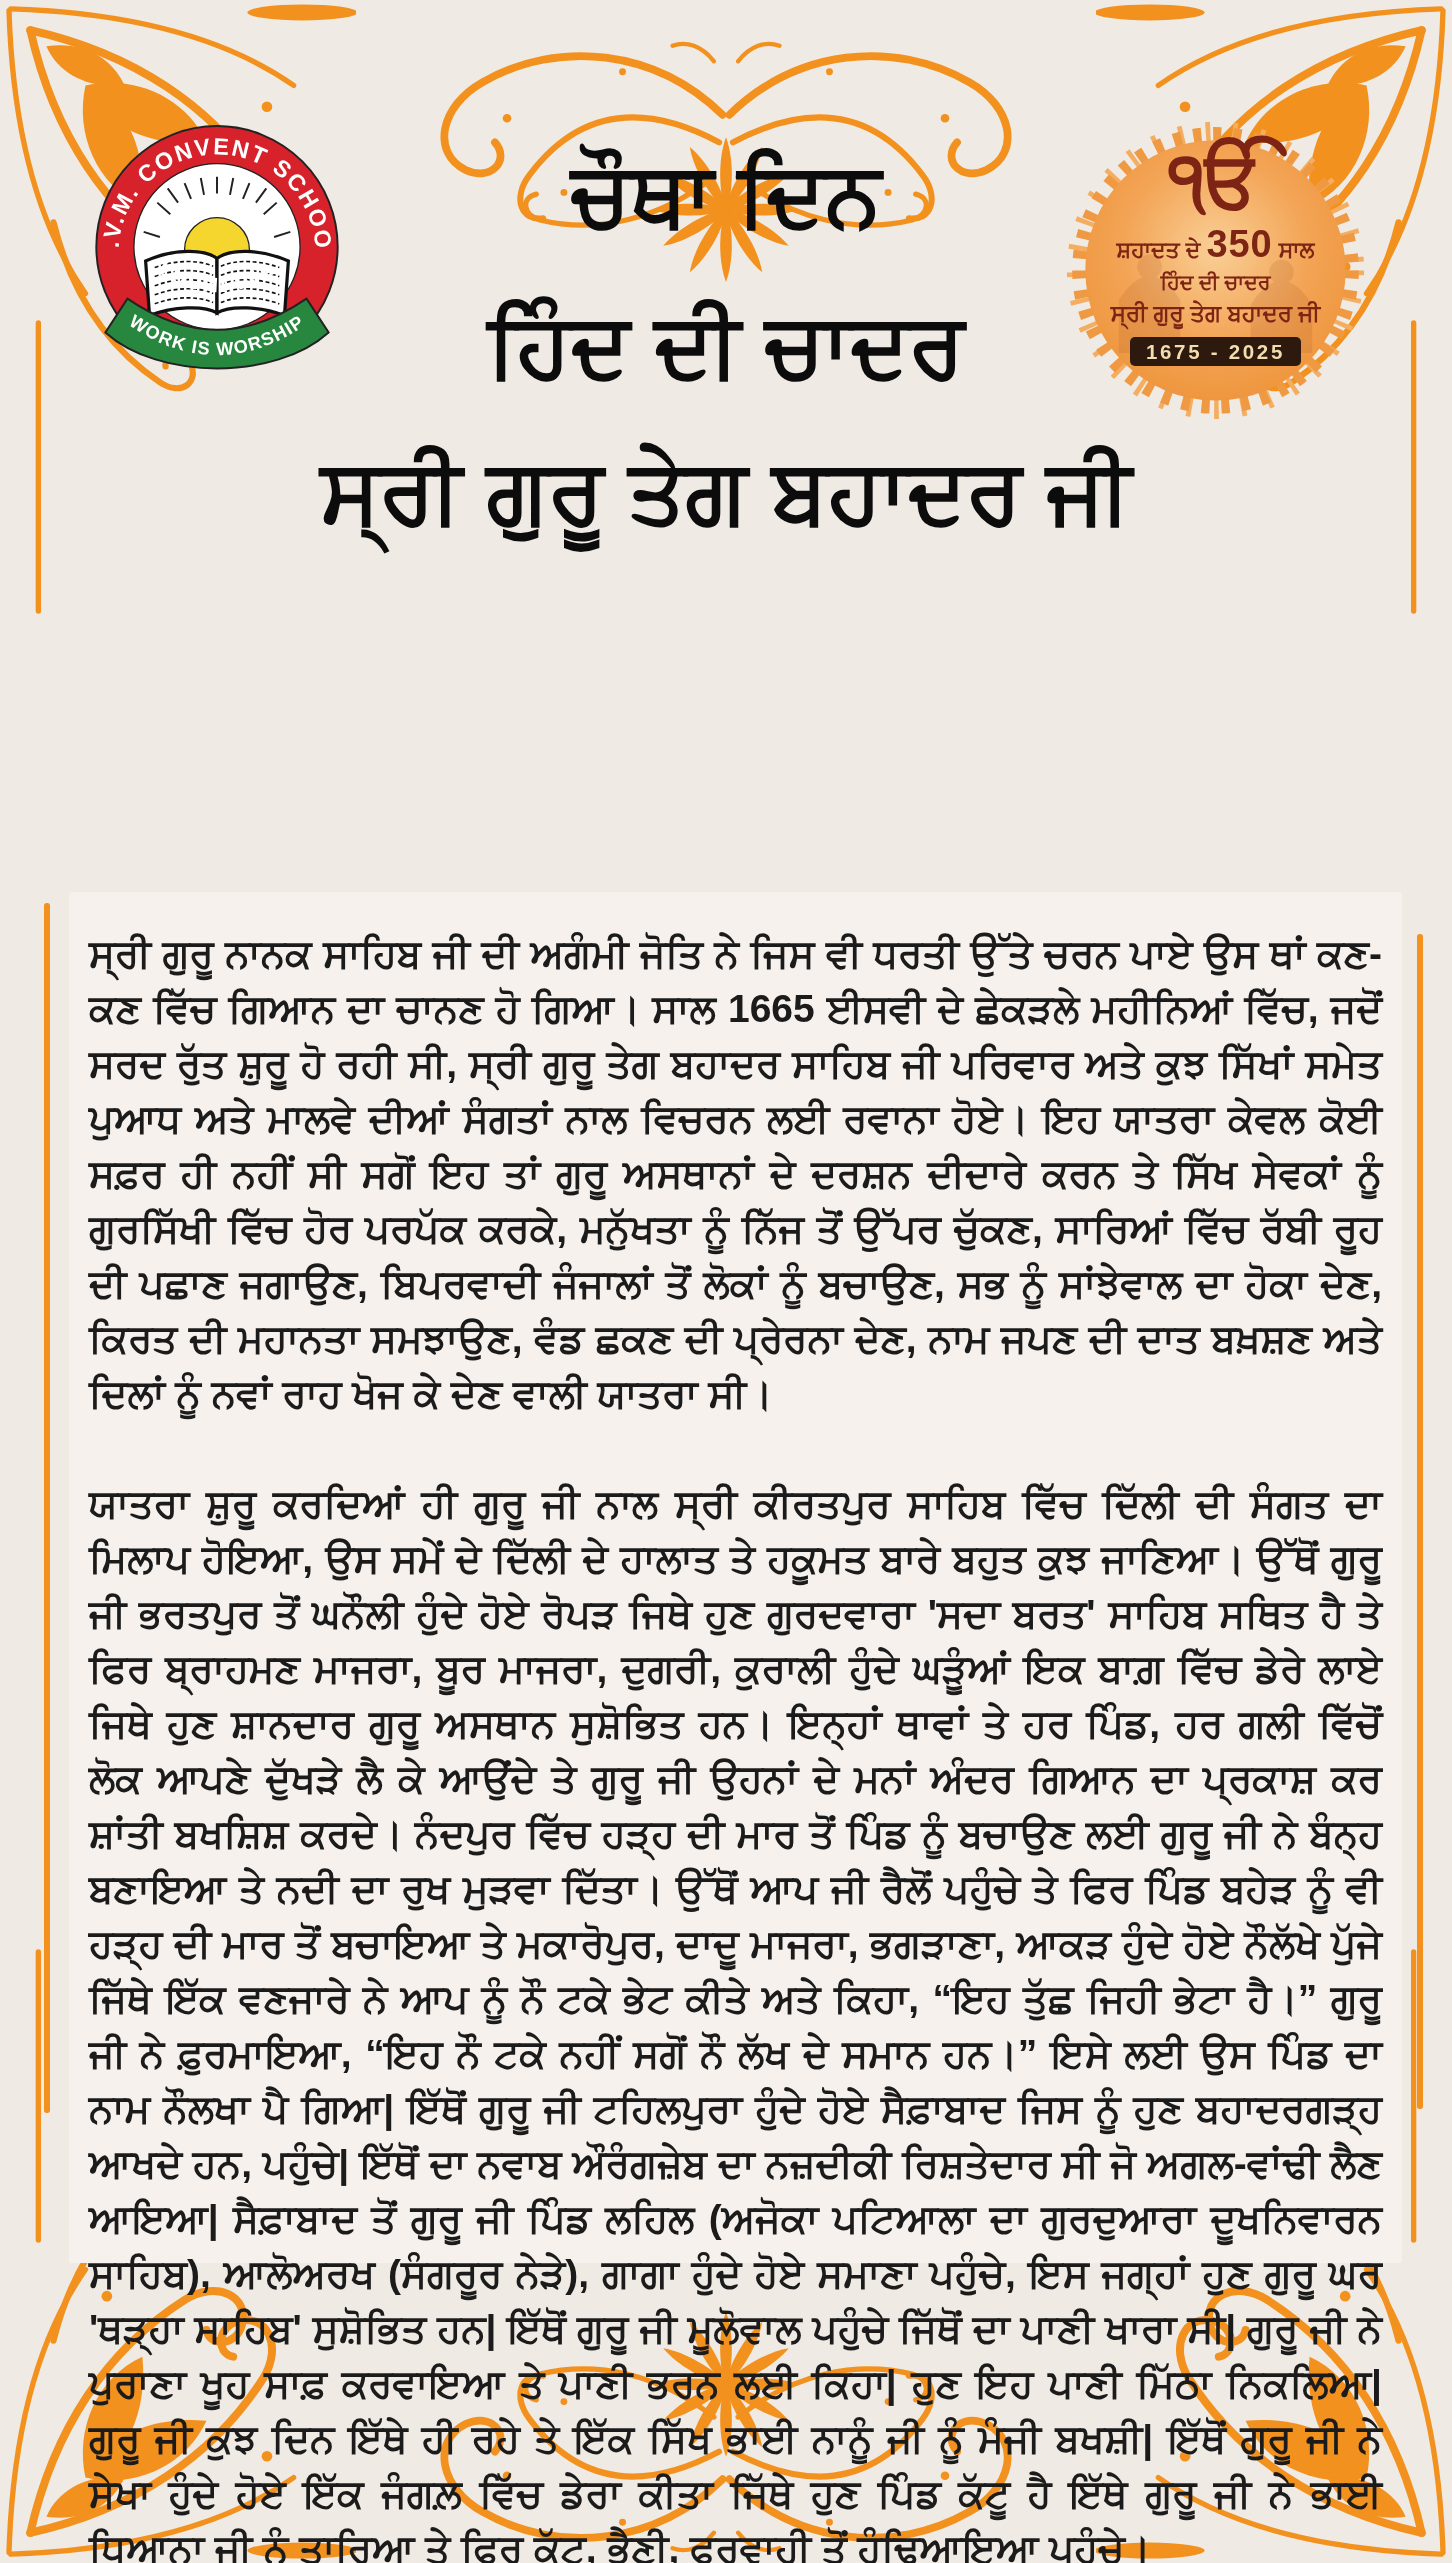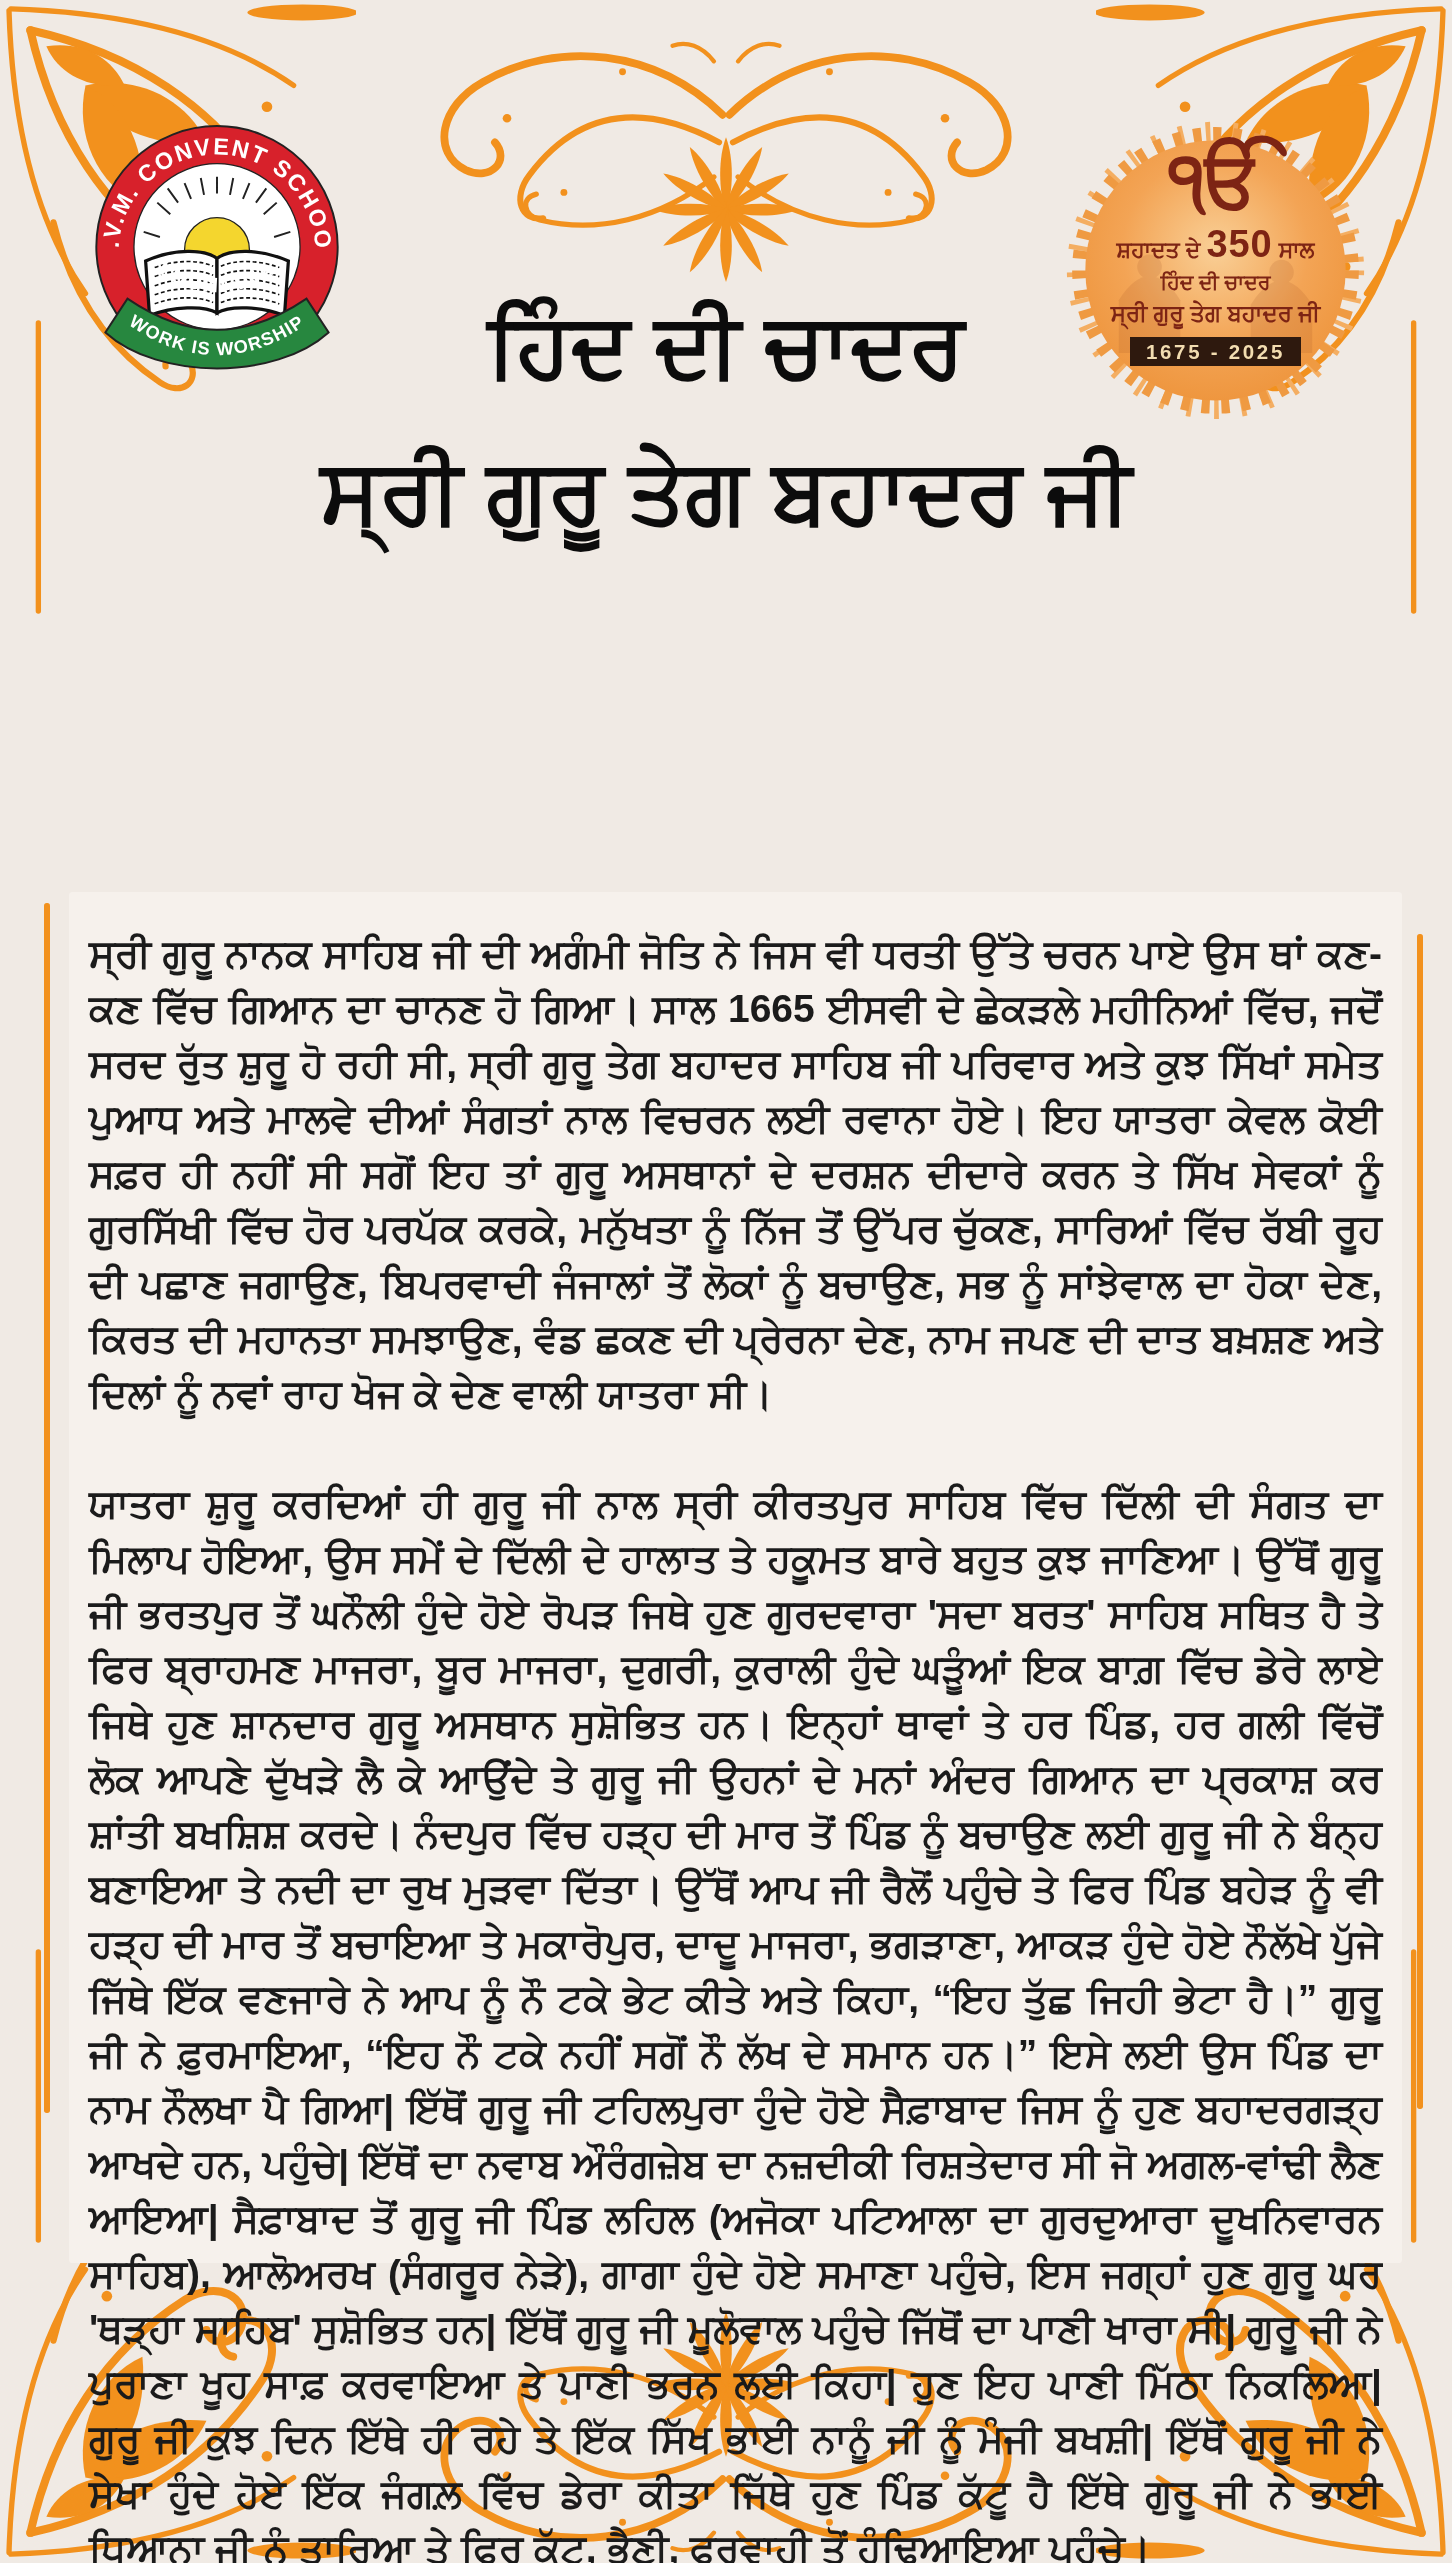--- a/index.html
+++ b/index.html
@@ -20,21 +20,21 @@
   .logo-wrap{position:absolute;left:87px;top:117px;width:260px;height:279px;}
   .logo-wrap svg{width:100%;height:100%;}
   .badge-wrap{position:absolute;left:1066px;top:114px;width:299px;height:311px;}
   .badge-wrap svg.burst{position:absolute;inset:0;width:100%;height:100%;}
   .badge-overlay{position:absolute;inset:0;display:flex;flex-direction:column;align-items:center;padding-top:27px;color:#7d2414;text-align:center;}
   .badge-symbol{font-size:77px;line-height:1.0;font-weight:700;}
   .badge-l1{margin-top:5.3px;font-size:22px;font-weight:700;}
   .badge-l1 .num{font-size:38px;font-weight:800;letter-spacing:0.9px;}
   .badge-l2{margin-top:3.6px;font-size:20.5px;font-weight:700;}
   .badge-l3{margin-top:6.2px;font-size:23px;font-weight:800;}
-  .badge-years{margin-top:9.8px;background:#2e190e;color:#f2dcb0;font-size:20.5px;font-weight:700;letter-spacing:2.7px;padding:2.7px 16px;border-radius:0;}
+  .badge-years{margin-top:9.8px;background:#2e190e;color:#f2dcb0;font-size:20.5px;font-weight:700;letter-spacing:2.7px;padding:2.7px 16px;border-radius:5px;}
 
   .title{position:absolute;left:0;width:100%;text-align:center;color:#0c0c0c;font-weight:800;line-height:1.2;}
   .title-day{top:141px;font-size:89px;}
   .title-epithet{top:292px;font-size:89px;}
   .title-guru{top:438px;font-size:89px;}
 
   .subtitle{position:absolute;left:0;top:607px;width:100%;text-align:center;color:#ee8b1a;font-weight:800;font-size:93px;line-height:151px;}
 
   
   .body-bg{position:absolute;left:69px;top:892px;width:1333px;height:1371px;background:#f6f1ec;border-radius:3.6px;}
@@ -193,20 +193,21 @@
     </svg>
     <div class="badge-overlay">
       <div class="badge-symbol">ੴ</div>
       <div class="badge-l1"><span>ਸ਼ਹਾਦਤ ਦੇ </span><span class="num">350</span><span> ਸਾਲ</span></div>
       <div class="badge-l2">ਹਿੰਦ ਦੀ ਚਾਦਰ</div>
       <div class="badge-l3">ਸ੍ਰੀ ਗੁਰੂ ਤੇਗ ਬਹਾਦਰ ਜੀ</div>
       <div class="badge-years">1675 - 2025</div>
     </div>
   </div>
 
+  <div class="title title-day">ਚੌਥਾ ਦਿਨ</div>
   <div class="title title-epithet">ਹਿੰਦ ਦੀ ਚਾਦਰ</div>
   <div class="title title-guru">ਸ੍ਰੀ ਗੁਰੂ ਤੇਗ ਬਹਾਦਰ ਜੀ</div>
 
 
   <div class="body-bg"></div>
   <div class="rule left"></div>
   <div class="rule right"></div>
   <div class="article">
     <p>ਸ੍ਰੀ ਗੁਰੂ ਨਾਨਕ ਸਾਹਿਬ ਜੀ ਦੀ ਅਗੰਮੀ ਜੋਤਿ ਨੇ ਜਿਸ ਵੀ ਧਰਤੀ ਉੱਤੇ ਚਰਨ ਪਾਏ ਉਸ ਥਾਂ ਕਣ-ਕਣ ਵਿੱਚ ਗਿਆਨ ਦਾ ਚਾਨਣ ਹੋ ਗਿਆ। ਸਾਲ 1665 ਈਸਵੀ ਦੇ ਛੇਕੜਲੇ ਮਹੀਨਿਆਂ ਵਿੱਚ, ਜਦੋਂ ਸਰਦ ਰੁੱਤ ਸ਼ੁਰੂ ਹੋ ਰਹੀ ਸੀ, ਸ੍ਰੀ ਗੁਰੂ ਤੇਗ ਬਹਾਦਰ ਸਾਹਿਬ ਜੀ ਪਰਿਵਾਰ ਅਤੇ ਕੁਝ ਸਿੱਖਾਂ ਸਮੇਤ ਪੁਆਧ ਅਤੇ ਮਾਲਵੇ ਦੀਆਂ ਸੰਗਤਾਂ ਨਾਲ ਵਿਚਰਨ ਲਈ ਰਵਾਨਾ ਹੋਏ। ਇਹ ਯਾਤਰਾ ਕੇਵਲ ਕੋਈ ਸਫ਼ਰ ਹੀ ਨਹੀਂ ਸੀ ਸਗੋਂ ਇਹ ਤਾਂ ਗੁਰੂ ਅਸਥਾਨਾਂ ਦੇ ਦਰਸ਼ਨ ਦੀਦਾਰੇ ਕਰਨ ਤੇ ਸਿੱਖ ਸੇਵਕਾਂ ਨੂੰ ਗੁਰਸਿੱਖੀ ਵਿੱਚ ਹੋਰ ਪਰਪੱਕ ਕਰਕੇ, ਮਨੁੱਖਤਾ ਨੂੰ ਨਿੱਜ ਤੋਂ ਉੱਪਰ ਚੁੱਕਣ, ਸਾਰਿਆਂ ਵਿੱਚ ਰੱਬੀ ਰੂਹ ਦੀ ਪਛਾਣ ਜਗਾਉਣ, ਬਿਪਰਵਾਦੀ ਜੰਜਾਲਾਂ ਤੋਂ ਲੋਕਾਂ ਨੂੰ ਬਚਾਉਣ, ਸਭ ਨੂੰ ਸਾਂਝੇਵਾਲ ਦਾ ਹੋਕਾ ਦੇਣ, ਕਿਰਤ ਦੀ ਮਹਾਨਤਾ ਸਮਝਾਉਣ, ਵੰਡ ਛਕਣ ਦੀ ਪ੍ਰੇਰਨਾ ਦੇਣ, ਨਾਮ ਜਪਣ ਦੀ ਦਾਤ ਬਖ਼ਸ਼ਣ ਅਤੇ ਦਿਲਾਂ ਨੂੰ ਨਵਾਂ ਰਾਹ ਖੋਜ ਕੇ ਦੇਣ ਵਾਲੀ ਯਾਤਰਾ ਸੀ।</p>
     <p>ਯਾਤਰਾ ਸ਼ੁਰੂ ਕਰਦਿਆਂ ਹੀ ਗੁਰੂ ਜੀ ਨਾਲ ਸ੍ਰੀ ਕੀਰਤਪੁਰ ਸਾਹਿਬ ਵਿੱਚ ਦਿੱਲੀ ਦੀ ਸੰਗਤ ਦਾ ਮਿਲਾਪ ਹੋਇਆ, ਉਸ ਸਮੇਂ ਦੇ ਦਿੱਲੀ ਦੇ ਹਾਲਾਤ ਤੇ ਹਕੂਮਤ ਬਾਰੇ ਬਹੁਤ ਕੁਝ ਜਾਣਿਆ। ਉੱਥੋਂ ਗੁਰੂ ਜੀ ਭਰਤਪੁਰ ਤੋਂ ਘਨੌਲੀ ਹੁੰਦੇ ਹੋਏ ਰੋਪੜ ਜਿਥੇ ਹੁਣ ਗੁਰਦਵਾਰਾ 'ਸਦਾ ਬਰਤ' ਸਾਹਿਬ ਸਥਿਤ ਹੈ ਤੇ ਫਿਰ ਬ੍ਰਾਹਮਣ ਮਾਜਰਾ, ਬੂਰ ਮਾਜਰਾ, ਦੁਗਰੀ, ਕੁਰਾਲੀ ਹੁੰਦੇ ਘੜੂੰਆਂ ਇਕ ਬਾਗ਼ ਵਿੱਚ ਡੇਰੇ ਲਾਏ ਜਿਥੇ ਹੁਣ ਸ਼ਾਨਦਾਰ ਗੁਰੂ ਅਸਥਾਨ ਸੁਸ਼ੋਭਿਤ ਹਨ। ਇਨ੍ਹਾਂ ਥਾਵਾਂ ਤੇ ਹਰ ਪਿੰਡ, ਹਰ ਗਲੀ ਵਿੱਚੋਂ ਲੋਕ ਆਪਣੇ ਦੁੱਖੜੇ ਲੈ ਕੇ ਆਉਂਦੇ ਤੇ ਗੁਰੂ ਜੀ ਉਹਨਾਂ ਦੇ ਮਨਾਂ ਅੰਦਰ ਗਿਆਨ ਦਾ ਪ੍ਰਕਾਸ਼ ਕਰ ਸ਼ਾਂਤੀ ਬਖਸ਼ਿਸ਼ ਕਰਦੇ। ਨੰਦਪੁਰ ਵਿੱਚ ਹੜ੍ਹ ਦੀ ਮਾਰ ਤੋਂ ਪਿੰਡ ਨੂੰ ਬਚਾਉਣ ਲਈ ਗੁਰੂ ਜੀ ਨੇ ਬੰਨ੍ਹ ਬਣਾਇਆ ਤੇ ਨਦੀ ਦਾ ਰੁਖ ਮੁੜਵਾ ਦਿੱਤਾ। ਉੱਥੋਂ ਆਪ ਜੀ ਰੈਲੋਂ ਪਹੁੰਚੇ ਤੇ ਫਿਰ ਪਿੰਡ ਬਹੇੜ ਨੂੰ ਵੀ ਹੜ੍ਹ ਦੀ ਮਾਰ ਤੋਂ ਬਚਾਇਆ ਤੇ ਮਕਾਰੋਪੁਰ, ਦਾਦੂ ਮਾਜਰਾ, ਭਗੜਾਣਾ, ਆਕੜ ਹੁੰਦੇ ਹੋਏ ਨੌਲੱਖੇ ਪੁੱਜੇ ਜਿੱਥੇ ਇੱਕ ਵਣਜਾਰੇ ਨੇ ਆਪ ਨੂੰ ਨੌ ਟਕੇ ਭੇਟ ਕੀਤੇ ਅਤੇ ਕਿਹਾ, “ਇਹ ਤੁੱਛ ਜਿਹੀ ਭੇਟਾ ਹੈ।” ਗੁਰੂ ਜੀ ਨੇ ਫ਼ੁਰਮਾਇਆ, “ਇਹ ਨੌ ਟਕੇ ਨਹੀਂ ਸਗੋਂ ਨੌ ਲੱਖ ਦੇ ਸਮਾਨ ਹਨ।” ਇਸੇ ਲਈ ਉਸ ਪਿੰਡ ਦਾ ਨਾਮ ਨੌਲਖਾ ਪੈ ਗਿਆ| ਇੱਥੋਂ ਗੁਰੂ ਜੀ ਟਹਿਲਪੁਰਾ ਹੁੰਦੇ ਹੋਏ ਸੈਫ਼ਾਬਾਦ ਜਿਸ ਨੂੰ ਹੁਣ ਬਹਾਦਰਗੜ੍ਹ ਆਖਦੇ ਹਨ, ਪਹੁੰਚੇ| ਇੱਥੋਂ ਦਾ ਨਵਾਬ ਔਰੰਗਜ਼ੇਬ ਦਾ ਨਜ਼ਦੀਕੀ ਰਿਸ਼ਤੇਦਾਰ ਸੀ ਜੋ ਅਗਲ-ਵਾਂਢੀ ਲੈਣ ਆਇਆ| ਸੈਫ਼ਾਬਾਦ ਤੋਂ ਗੁਰੂ ਜੀ ਪਿੰਡ ਲਹਿਲ (ਅਜੋਕਾ ਪਟਿਆਲਾ ਦਾ ਗੁਰਦੁਆਰਾ ਦੂਖਨਿਵਾਰਨ ਸਾਹਿਬ), ਆਲੋਅਰਖ (ਸੰਗਰੂਰ ਨੇੜੇ), ਗਾਗਾ ਹੁੰਦੇ ਹੋਏ ਸਮਾਣਾ ਪਹੁੰਚੇ, ਇਸ ਜਗ੍ਹਾਂ ਹੁਣ ਗੁਰੂ ਘਰ 'ਥੜ੍ਹਾ ਸਾਹਿਬ' ਸੁਸ਼ੋਭਿਤ ਹਨ| ਇੱਥੋਂ ਗੁਰੂ ਜੀ ਮੂਲੋਵਾਲ ਪਹੁੰਚੇ ਜਿੱਥੋਂ ਦਾ ਪਾਣੀ ਖਾਰਾ ਸੀ| ਗੁਰੂ ਜੀ ਨੇ ਪੁਰਾਣਾ ਖੂਹ ਸਾਫ਼ ਕਰਵਾਇਆ ਤੇ ਪਾਣੀ ਭਰਨ ਲਈ ਕਿਹਾ| ਹੁਣ ਇਹ ਪਾਣੀ ਮਿੱਠਾ ਨਿਕਲਿਆ| ਗੁਰੂ ਜੀ ਕੁਝ ਦਿਨ ਇੱਥੇ ਹੀ ਰਹੇ ਤੇ ਇੱਕ ਸਿੱਖ ਭਾਈ ਨਾਨੂੰ ਜੀ ਨੂੰ ਮੰਜੀ ਬਖਸ਼ੀ| ਇੱਥੋਂ ਗੁਰੂ ਜੀ ਨੇ ਸੇਖਾ ਹੁੰਦੇ ਹੋਏ ਇੱਕ ਜੰਗਲ਼ ਵਿੱਚ ਡੇਰਾ ਕੀਤਾ ਜਿੱਥੇ ਹੁਣ ਪਿੰਡ ਕੱਟੂ ਹੈ ਇੱਥੇ ਗੁਰੂ ਜੀ ਨੇ ਭਾਈ ਧਿਆਨਾ ਜੀ ਨੂੰ ਤਾਰਿਆ ਤੇ ਫਿਰ ਕੱਟੂ, ਭੈਣੀ, ਫਰਵਾਹੀ ਤੋਂ ਹੰਢਿਆਇਆ ਪਹੁੰਚੇ।</p>

